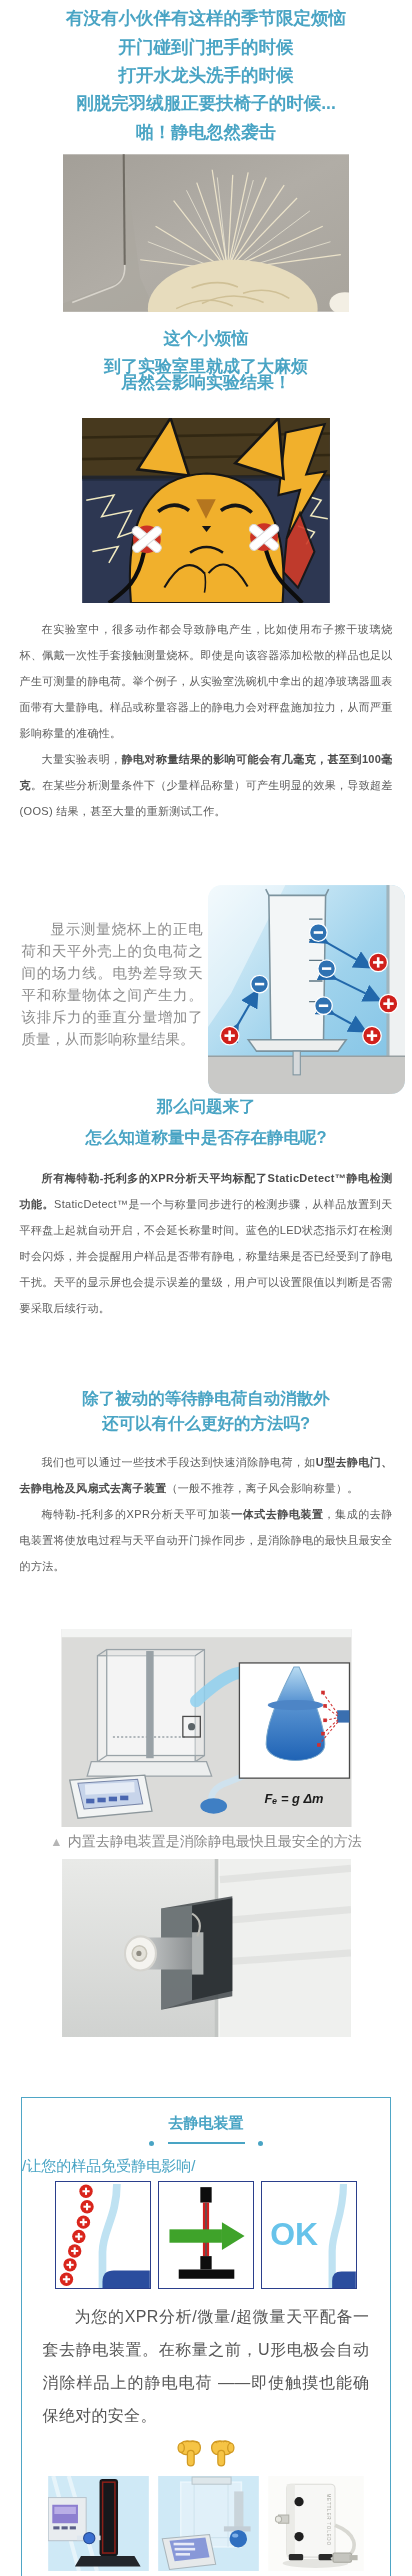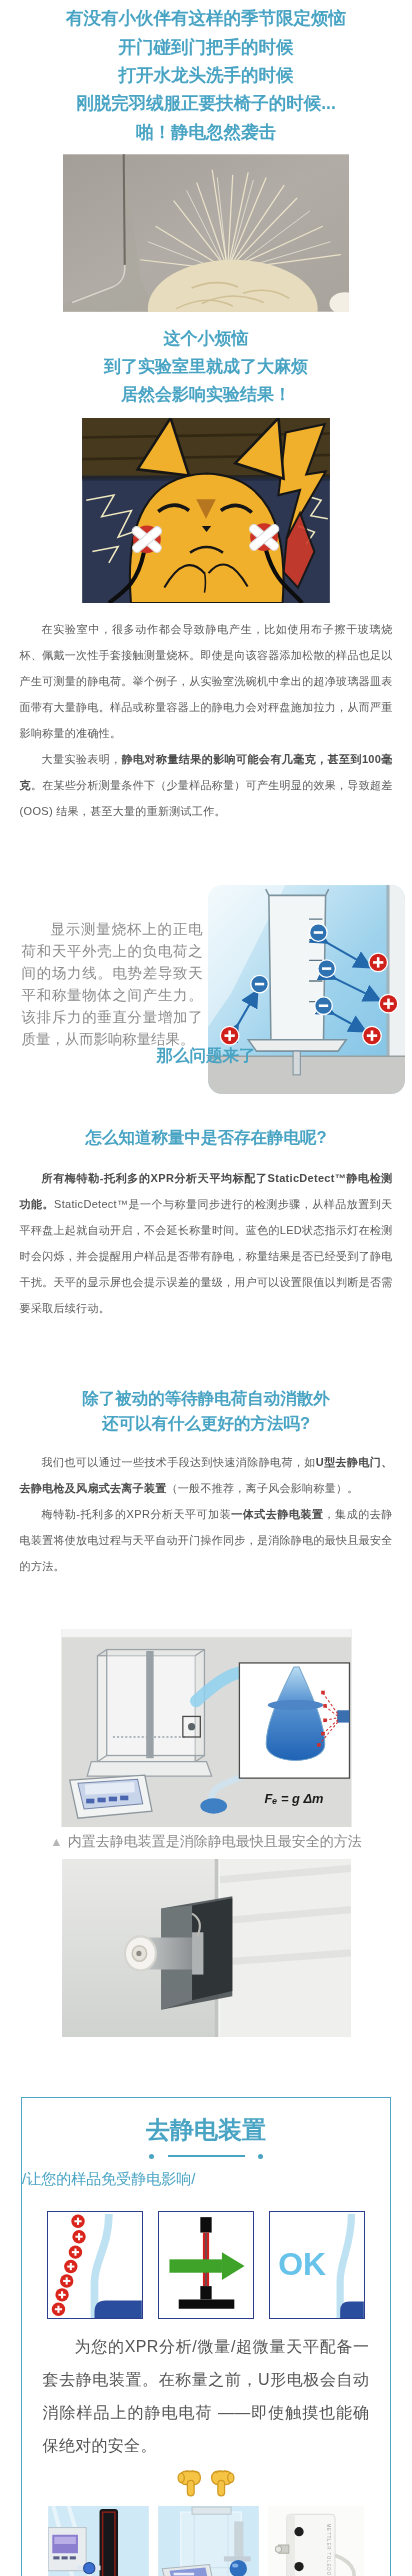--- a/index.html
+++ b/index.html
@@ -13,26 +13,26 @@
   .thead { font-weight:bold; font-size:16.5px; line-height:23px; }
   .body-p { font-size:11px; line-height:26px; color:#5a5a5a; text-align:justify; text-indent:2em; letter-spacing:0.3px; }
   .body-p b { color:#4c4c4c; }
   .fig-cap { font-size:14.4px; line-height:22px; color:#8c8c8c; text-align:justify; text-indent:2em; }
   .img-cap { font-size:14px; color:#8a8a8a; }
   .img-cap .tri { color:#b5b5b5; font-size:12.4px; margin-right:5.2px; }
   .imgbox { overflow:hidden; }
   .round { border-radius:13.4px; }
   
   #promo-box { left:21px; top:2097px; width:370px; height:571px; border:1.5px solid #4fa6c6; background:#fff; }
-  .box-title { font-weight:bold; font-size:24px; color:#49a4c4; text-align:center; margin-top:15.5px; }
+  .box-title { font-weight:bold; font-size:15px; color:#49a4c4; text-align:center; margin-top:15.5px; }
   .deco { display:flex; align-items:center; justify-content:center; gap:13.4px; margin-top:8.2px; }
   .deco .dot { width:5.2px; height:5.2px; border-radius:50%; background:#49a4c4; }
   .deco .bar { width:77px; height:2.1px; background:#49a4c4; }
   .box-sub { font-size:15px; color:#49a4c4; text-align:left; margin-top:11.3px; }
-  .panel-row { display:flex; justify-content:center; gap:15px; margin-top:22px; }
+  .panel-row { display:flex; justify-content:center; gap:7px; margin-top:5px; }
   .panel { width:96px; height:108px; border:1px solid #2b3f8c; background:#fff; }
   .box-para { font-size:16px; line-height:33px; color:#555; text-align:justify; text-indent:2em; padding:0 20.6px; margin-top:11.3px; letter-spacing:0.3px; }
   .hands { display:flex; justify-content:center; gap:3.1px; margin-top:5.2px; }
   .prod-row { display:flex; justify-content:center; gap:9.3px; margin-top:8.2px; }
   .prod { width:101px; }
   .prod.narrow { width:96px; }
   .prod-img { width:100%; height:95px; }
   svg text { font-family:"Liberation Sans","DejaVu Sans",sans-serif; }
 </style>
 </head>
@@ -87,21 +87,21 @@
           <path d="M270,290 Q330,262 390,288"></path>
         <path d="M220,300 Q280,270 330,295"></path>
           <path d="M350,270 Q400,255 440,280"></path>
       </g>
       <ellipse cx="548" cy="290" rx="30" ry="22" fill="#f3efe4"></ellipse>
     </svg>
   </div>
 
   <div class="abs center teal tline2" style="top:328px">这个小烦恼</div>
   <div class="abs center teal tline2" style="top:356px">到了实验室里就成了大麻烦</div>
-  <div class="abs center teal tline2" style="top:384px">居然会影响实验结果！</div>
+  <div class="abs center teal tline2" style="top:372px">居然会影响实验结果！</div>
 
   <div class="abs imgbox" style="left:82px; top:418px; width:248px; height:185px;">
     <svg width="248" height="185" viewBox="0 0 482 360">
       <rect width="482" height="360" fill="#2d3752"></rect>
       <rect width="482" height="118" fill="#47391e"></rect>
       <g stroke="#2c2310" stroke-width="5" opacity="0.8">
         <path d="M0,38 L482,30"></path>
           <path d="M0,80 L482,72"></path>
           <path d="M0,116 L482,112"></path>
       </g>
@@ -232,21 +232,21 @@
           <g transform="translate(318,292)">
               <circle r="18" fill="#d0201c" stroke="#fff" stroke-width="2.5"></circle>
               <rect x="-10" y="-2.5" width="20" height="5" fill="#fff"></rect>
               <rect x="-2.5" y="-10" width="5" height="20" fill="#fff"></rect>
             </g>
         </g>
       </g>
     </svg>
   </div>
 
-  <div class="abs center teal thead" style="top:1044px">那么问题来了</div>
+  <div class="abs center teal thead" style="top:1095px">那么问题来了</div>
   <div class="abs center teal thead" style="top:1126px">怎么知道称量中是否存在静电呢?</div>
 
   <div class="abs" style="left:19.6px; top:1165px; width:373px;">
     <p class="body-p"><b>所有梅特勒-托利多的XPR分析天平均标配了StaticDetect™静电检测功能。</b><span>StaticDetect™是一个与称量同步进行的检测步骤，从样品放置到天平秤盘上起就自动开启，不会延长称量时间。蓝色的LED状态指示灯在检测时会闪烁，并会提醒用户样品是否带有静电，称量结果是否已经受到了静电干扰。天平的显示屏也会提示误差的量级，用户可以设置限值以判断是否需要采取后续行动。</span></p>
   </div>
 
   <div class="abs center teal thead" style="top:1387px">除了被动的等待静电荷自动消散外</div>
   <div class="abs center teal thead" style="top:1412px">还可以有什么更好的方法吗?</div>
 
   <div class="abs" style="left:19.6px; top:1449px; width:373px;">

